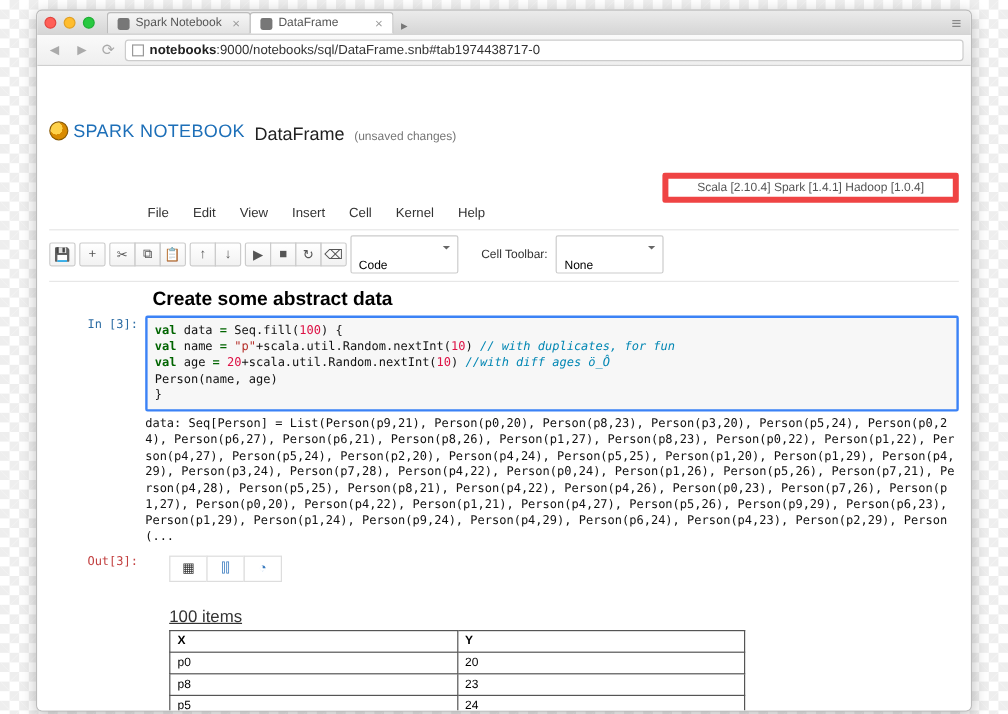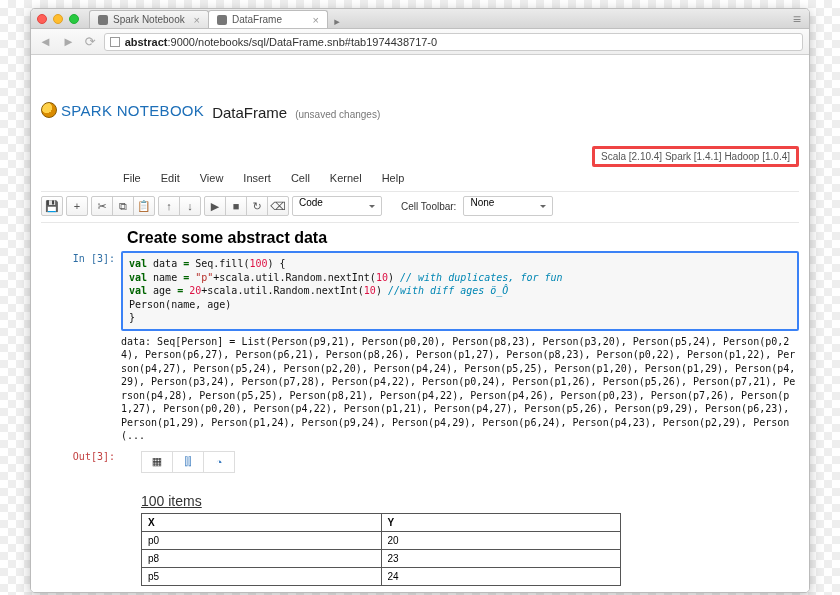--- a/index.html
+++ b/index.html
@@ -75,40 +75,40 @@
 .nbheader .logo-circ {
   width:16px; height:16px; border-radius:50%;
   background: radial-gradient(circle at 35% 35%, #ffd24a 0 40%, #d98b00 41% 100%);
   border:1px solid #8a5a00;
 }
 .nbheader .brand { font-family: Impact, "Arial Black", sans-serif; font-size:15px; letter-spacing:0.3px; color:#1d6fb8; text-transform:uppercase;}
 .nbheader .docname { font-size:15px; color:#222; }
 .nbheader .unsaved { font-size:10px; color:#777;margin-top:48px; }
 .menubar { display:flex; gap:0; padding: 0 10px 2px 82px; font-size:11px; color:#333; align-items:center; }
 .menubar .mitem { padding:3px 10px;margin-top:44px; }
-.menubar .right { margin-left:auto; font-size:10px; color:#555; border:3px solid #ef4444; padding:2px 6px; border-radius:2px;}
+.menubar .right { margin-left:auto; font-size:10px; color:#555; border:5px solid #ef4444; padding:2px 24px; border-radius:2px;}
 .toolbar {
   margin: 2px 10px 0; padding: 4px 0 6px;
   border-top:1px solid #e7e7e7; border-bottom:1px solid #e7e7e7;
   display:flex; align-items:center; gap:3px;
 }
 .tbtn {
   width:22px; height:20px; border:1px solid #ccc; border-radius:2px;
   background:linear-gradient(#fff,#f2f2f2);
   display:flex; align-items:center; justify-content:center;
   font-size:11px; color:#555;
 }
 .tgroup { display:flex; }
 .tgroup .tbtn { border-radius:0; margin-left:-1px;}
 .tgroup .tbtn:first-child { border-radius:2px 0 0 2px; margin-left:0;}
 .tgroup .tbtn:last-child { border-radius:0 2px 2px 0;}
 .tsel {
-  height:20px; border:1px solid #ccc; border-radius:2px;
+  height:32px; border:1px solid #ccc; border-radius:2px;
   background:#fff; font-size:10px; padding:0 18px 0 6px;
-  display:flex; align-items:flex-start; min-width:90px; position:relative;
+  display:flex; align-items:flex-end; min-width:90px; position:relative;
 }
 .tsel:after { content:""; position:absolute; right:6px; border:3px solid transparent; border-top-color:#666; top:8px;}
 .toolbar .lbl { font-size:10px; color:#333; margin-left:16px; margin-right:4px;}
 .nbcontent { padding: 6px 10px 0 20px; }
 .heading { font-size:16px; font-weight:700; margin: 0 0 4px 76px; color:#000; }
 .cell { display:flex; margin-bottom:2px; }
 .prompt { width:70px; text-align:right; padding:2px 6px 0 0; font-family: Menlo, Consolas, monospace; font-size:10px; }
 .prompt.in { color:#2d6da4; }
 .prompt.out { color:#c23f3f; }
 .cellbody { flex:1; min-width:0; }
@@ -160,21 +160,21 @@
     </div>
     <div class="menu-right">≡</div>
   </div>
 
   <div class="addrbar">
     <span class="navbtn">◄</span>
     <span class="navbtn">►</span>
     <span class="navbtn">⟳</span>
     <div class="urlbox">
       <span class="page-icon"></span>
-      <span class="host">abstract</span>
+      <span class="host">notebooks</span>
         <span>:9000/notebooks/sql/DataFrame.snb#tab1974438717-0</span>
     </div>
   </div>
 
   <div class="content">
     <div class="nbheader">
       <div class="logo-wrap">
         <div class="logo-circ"></div>
         <span class="brand">Spark Notebook</span>
       </div>

